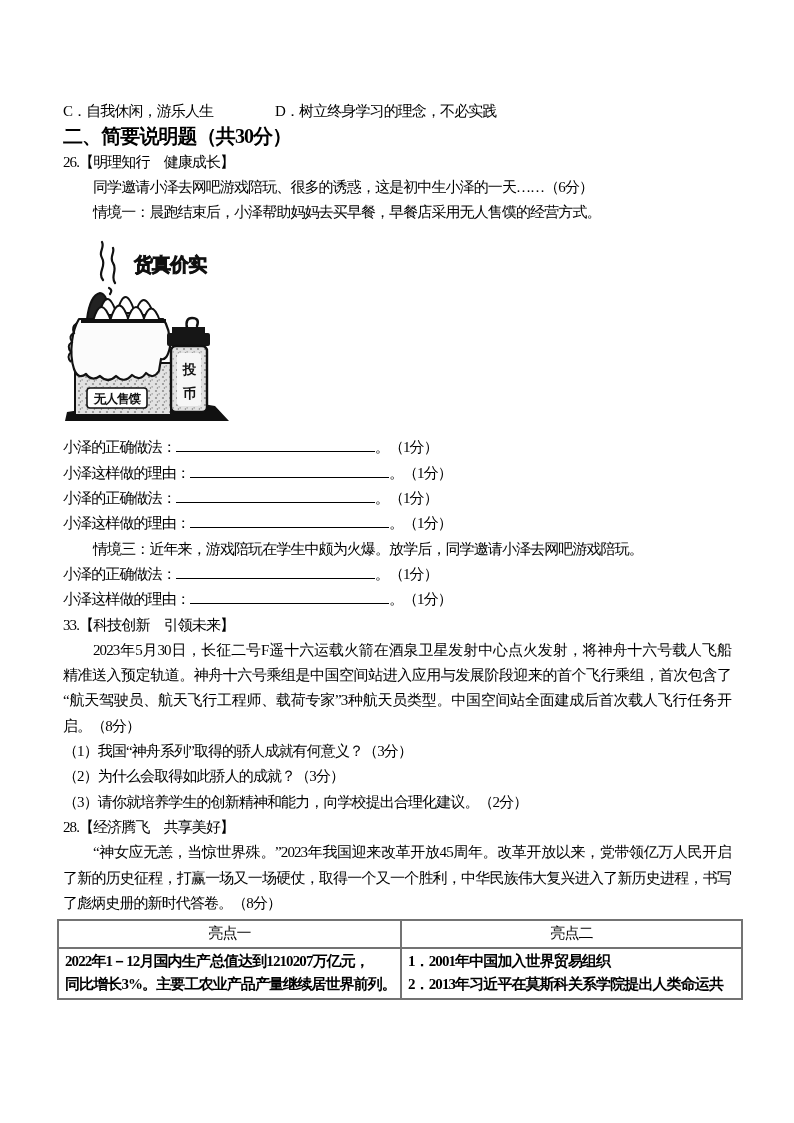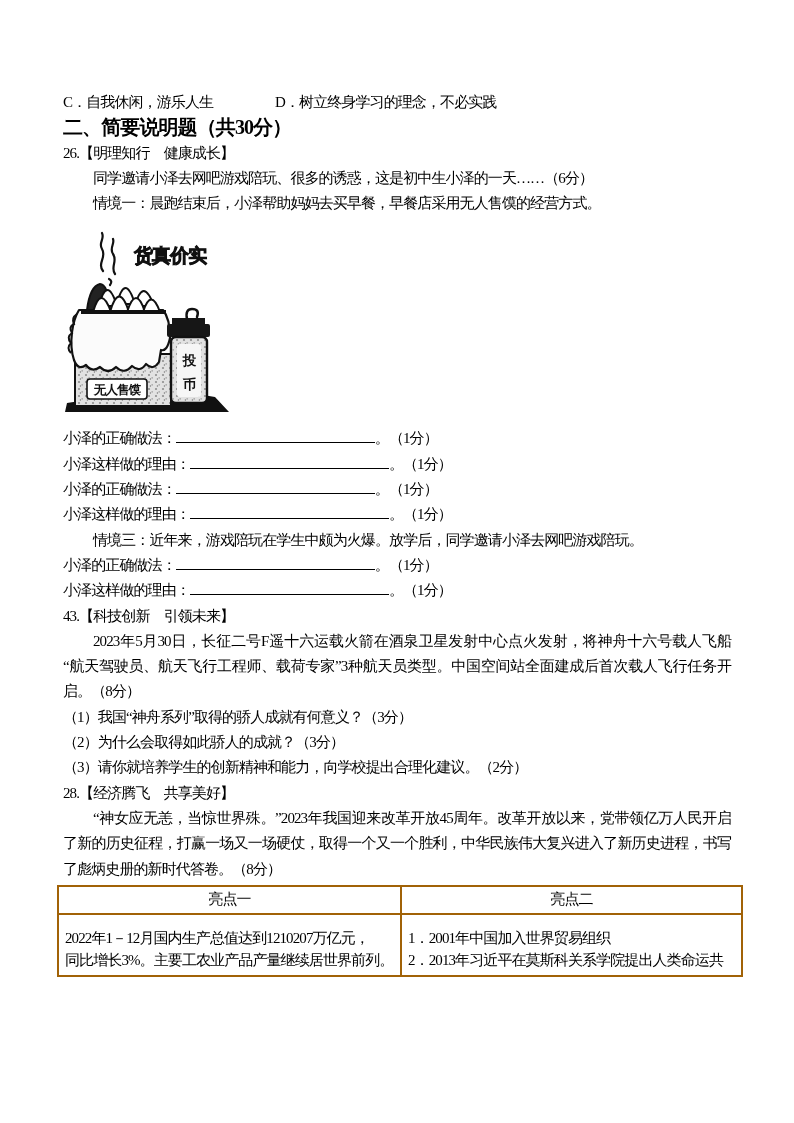--- a/index.html
+++ b/index.html
@@ -1,34 +1,34 @@
 <!DOCTYPE html>
 <html><head>
 <meta charset="utf-8">
 <style>
   html,body{margin:0;padding:0;background:#ffffff;}
   .page{position:relative;width:794px;height:1123px;background:#fff;overflow:hidden;
         font-family:"Liberation Serif","DejaVu Serif",serif;color:#000;}
-  .content{position:absolute;left:63px;top:90px;width:668px;
+  .content{position:absolute;left:63px;top:99px;width:668px;
            font-size:15px;line-height:25.3px;letter-spacing:-0.9px;}
   .line{white-space:nowrap;}
   .indent{text-indent:2em;}
   .jfull{white-space:normal;text-align:justify;text-align-last:justify;}
   .sec-heading{font-weight:bold;font-size:20px;}
   .opt-c{display:inline-block;width:212px;}
   .blank-row .uline{display:inline-block;width:199px;height:13px;
                     border-bottom:1px solid #000;}
   .fig{height:210px;box-sizing:border-box;padding-top:10px;margin:0;}
   
   table.scoreboard{border-collapse:collapse;table-layout:fixed;width:684px;
                    margin-left:-6px;margin-top:3px;}
-  .scoreboard th,.scoreboard td{border:2px solid #a16207;font-weight:normal;
+  .scoreboard th,.scoreboard td{border:2px solid #737373;font-weight:normal;
                    font-size:15px;letter-spacing:-0.9px;}
   .scoreboard th{height:26px;text-align:center;padding:0 4px;}
-  .scoreboard td{vertical-align:top;padding:12px 6px 3px 6px;}
+  .scoreboard td{vertical-align:top;padding:1px 6px 3px 6px;font-weight:bold;}
   .cell-line{white-space:nowrap;overflow:hidden;line-height:22.5px;}
   svg text{font-family:"Liberation Sans","DejaVu Sans",sans-serif;}
 </style>
 </head>
 <body>
 
 <div class="page">
   <div class="content">
 
     <div class="line">
@@ -113,22 +113,23 @@
 
     <div class="line indent">情境三：近年来，游戏陪玩在学生中颇为火爆。放学后，同学邀请小泽去网吧游戏陪玩。</div>
 
     <div class="line blank-row">
       <span>小泽的正确做法：</span><span class="uline"></span><span>。（1分）</span>
     </div>
     <div class="line blank-row">
       <span>小泽这样做的理由：</span><span class="uline"></span><span>。（1分）</span>
     </div>
 
-    <div class="line">43.【科技创新　引领未来】</div>
+    <div class="line">33.【科技创新　引领未来】</div>
     <div class="jfull indent">2023年5月30日，长征二号F遥十六运载火箭在酒泉卫星发射中心点火发射，将神舟十六号载人飞船</div>
+    <div class="jfull">精准送入预定轨道。神舟十六号乘组是中国空间站进入应用与发展阶段迎来的首个飞行乘组，首次包含了</div>
     <div class="jfull">“航天驾驶员、航天飞行工程师、载荷专家”3种航天员类型。中国空间站全面建成后首次载人飞行任务开</div>
     <div class="line">启。（8分）</div>
     <div class="line">（1）我国“神舟系列”取得的骄人成就有何意义？（3分）</div>
     <div class="line">（2）为什么会取得如此骄人的成就？（3分）</div>
     <div class="line">（3）请你就培养学生的创新精神和能力，向学校提出合理化建议。（2分）</div>
 
     <div class="line">28.【经济腾飞　共享美好】</div>
     <div class="jfull indent">“神女应无恙，当惊世界殊。”2023年我国迎来改革开放45周年。改革开放以来，党带领亿万人民开启</div>
     <div class="jfull">了新的历史征程，打赢一场又一场硬仗，取得一个又一个胜利，中华民族伟大复兴进入了新历史进程，书写</div>
     <div class="line">了彪炳史册的新时代答卷。（8分）</div>

